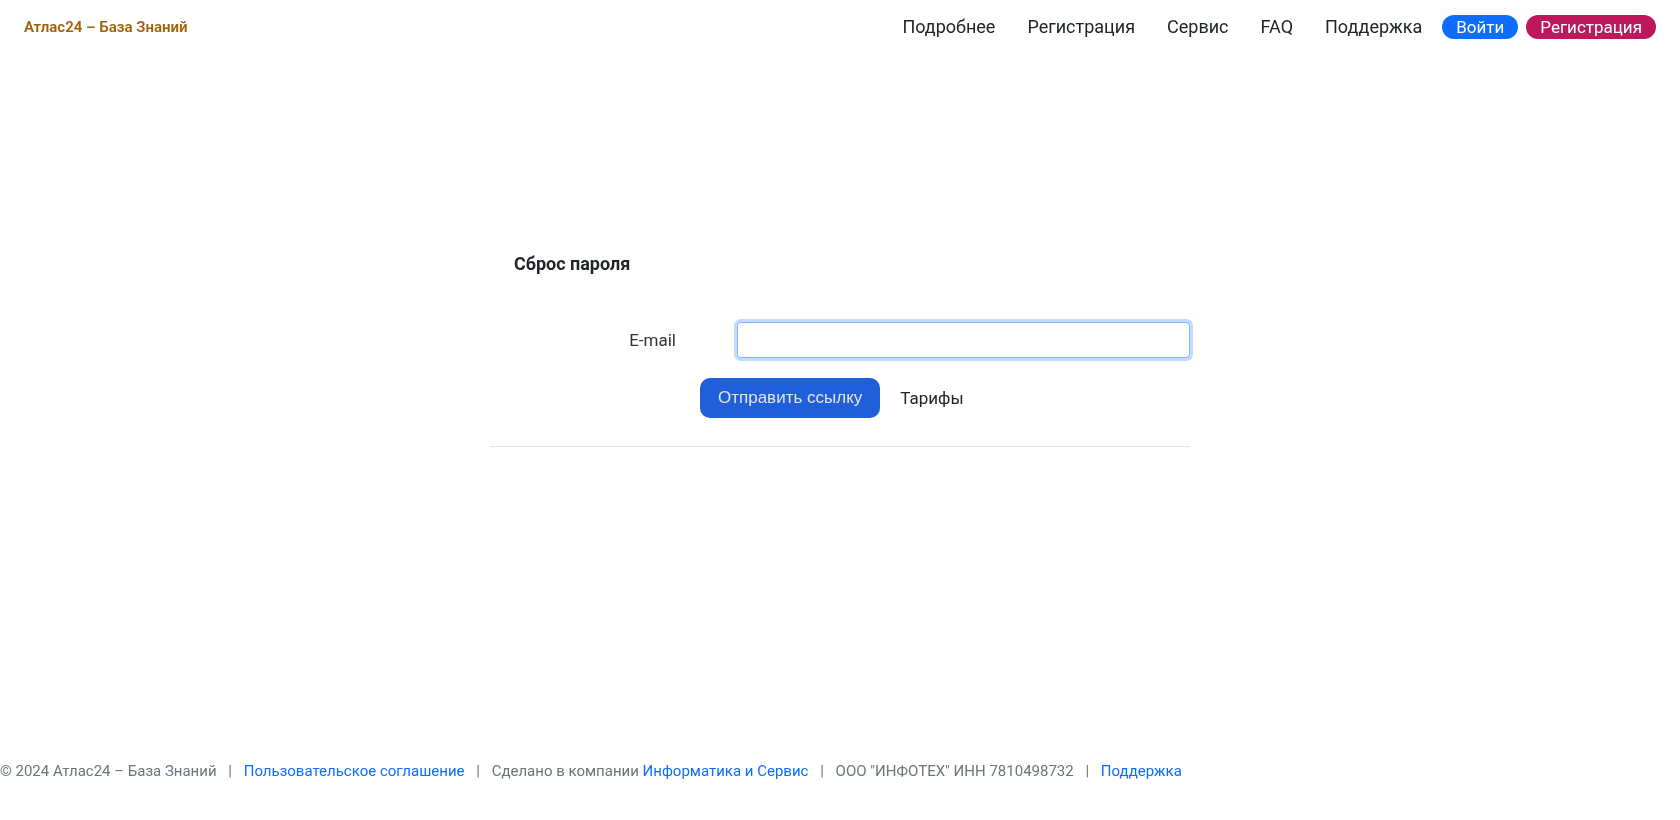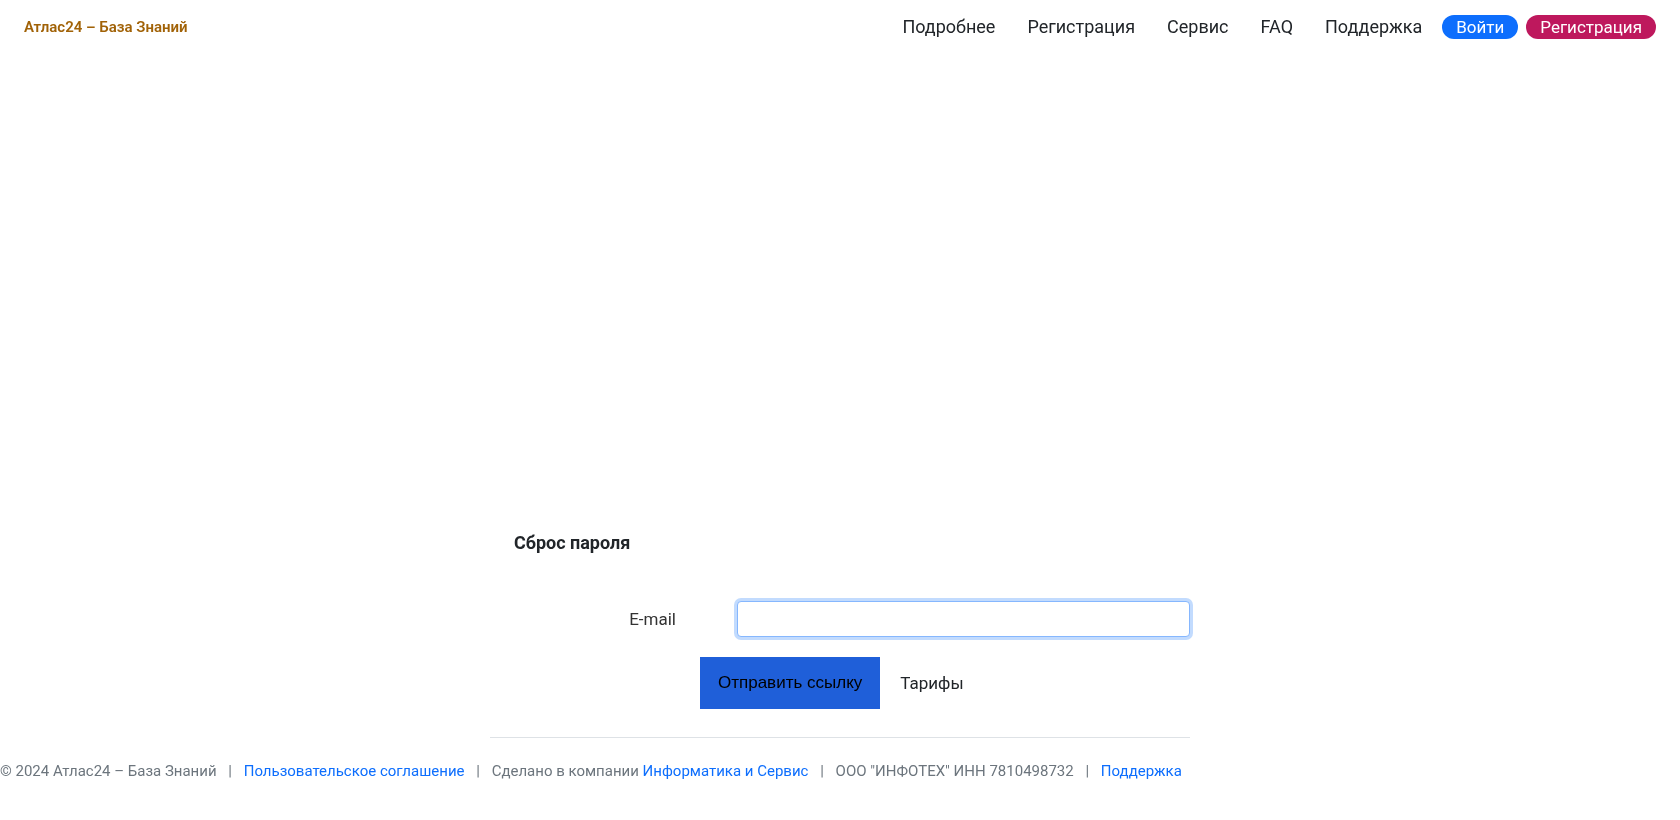--- a/index.html
+++ b/index.html
@@ -53,21 +53,20 @@
       background-color: #0d6efd;
     }
     .btn-orange {
       background-color: #be185d;
     }
     .main {
       flex: 1;
       display: flex;
       justify-content: center;
       padding-top: 200px;
-      align-items: flex-end;
     }
     .card {
       width: 700px;
     }
     .card-title {
       font-size: 18px;
       font-weight: 700;
       margin-bottom: 48px;
       padding-left: 24px;
     }
@@ -94,25 +93,25 @@
       box-shadow: 0 0 0 3px rgba(13,110,253,0.25);
     }
     .form-actions {
       display: flex;
       align-items: center;
       gap: 20px;
       margin-left: 210px;
     }
     .btn-submit {
       background-color: #1f5fd9;
-      color: #000000;
-      padding: 16px 18px;
+      color: #e5e5e5;
+      padding: 10px 18px;
       font-size: 17px;
       border: none;
-      border-radius: 0;
+      border-radius: 10px;
       cursor: pointer;
     }
     .cancel-link {
       color: #212529;
       text-decoration: none;
       font-size: 17px;
       cursor: pointer;
     }
     .hr {
       border: none;

